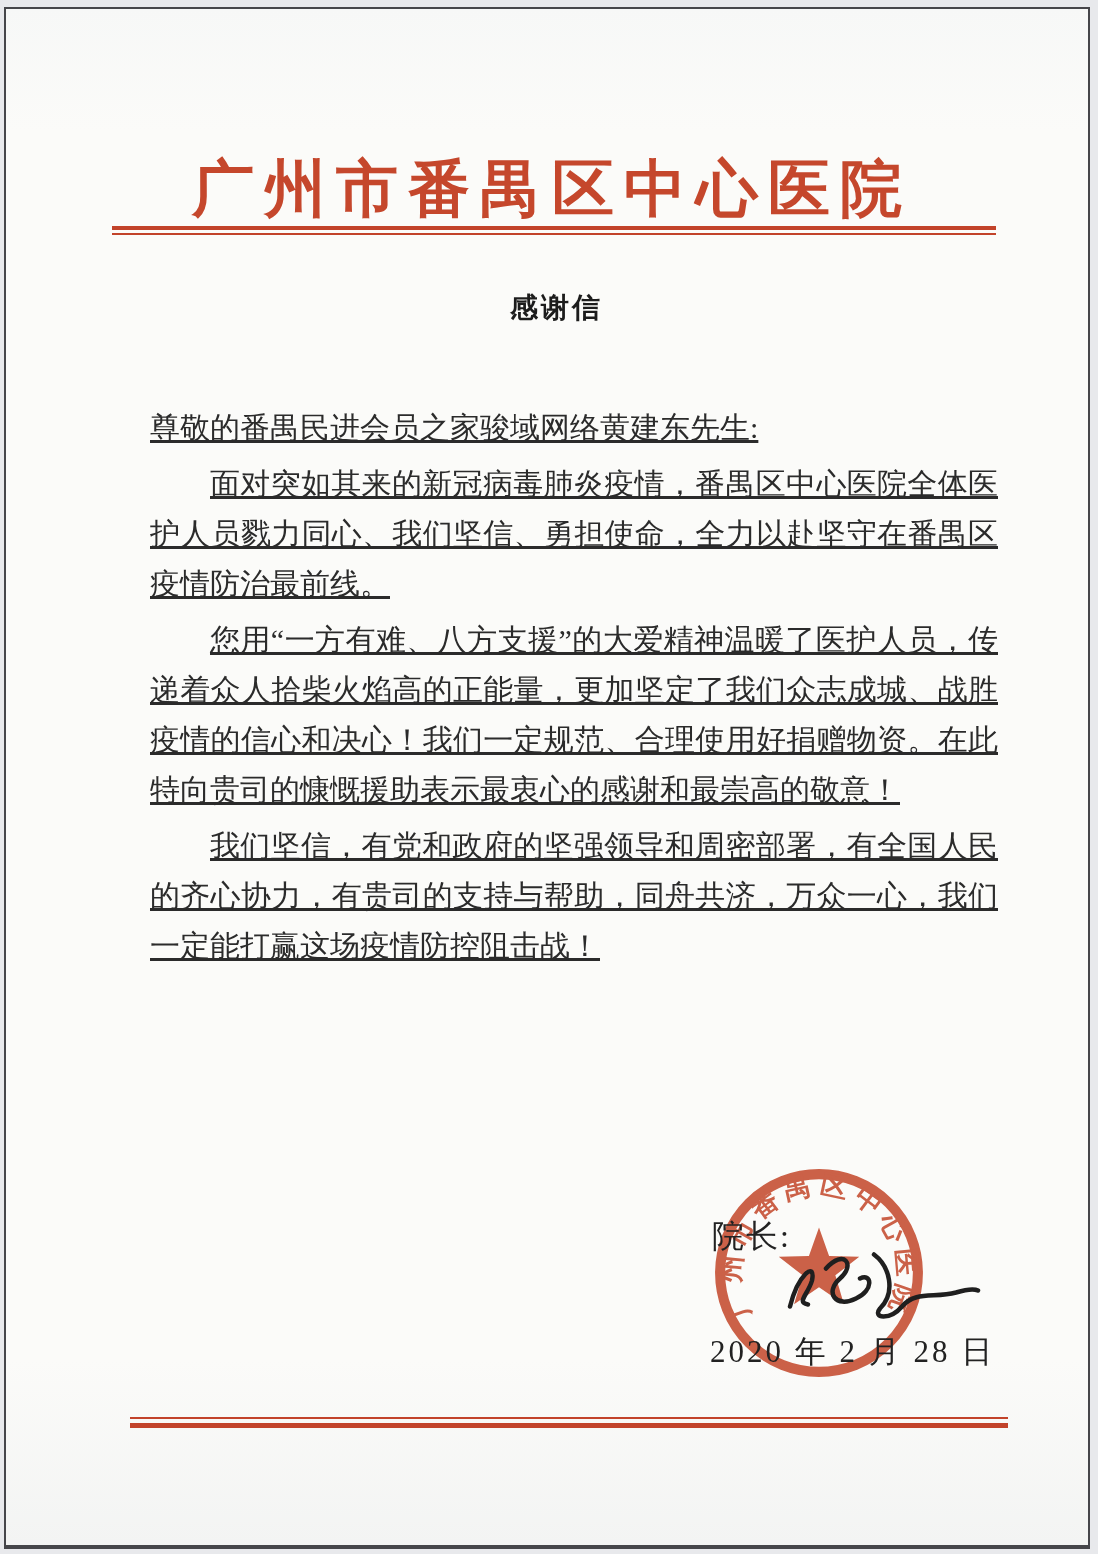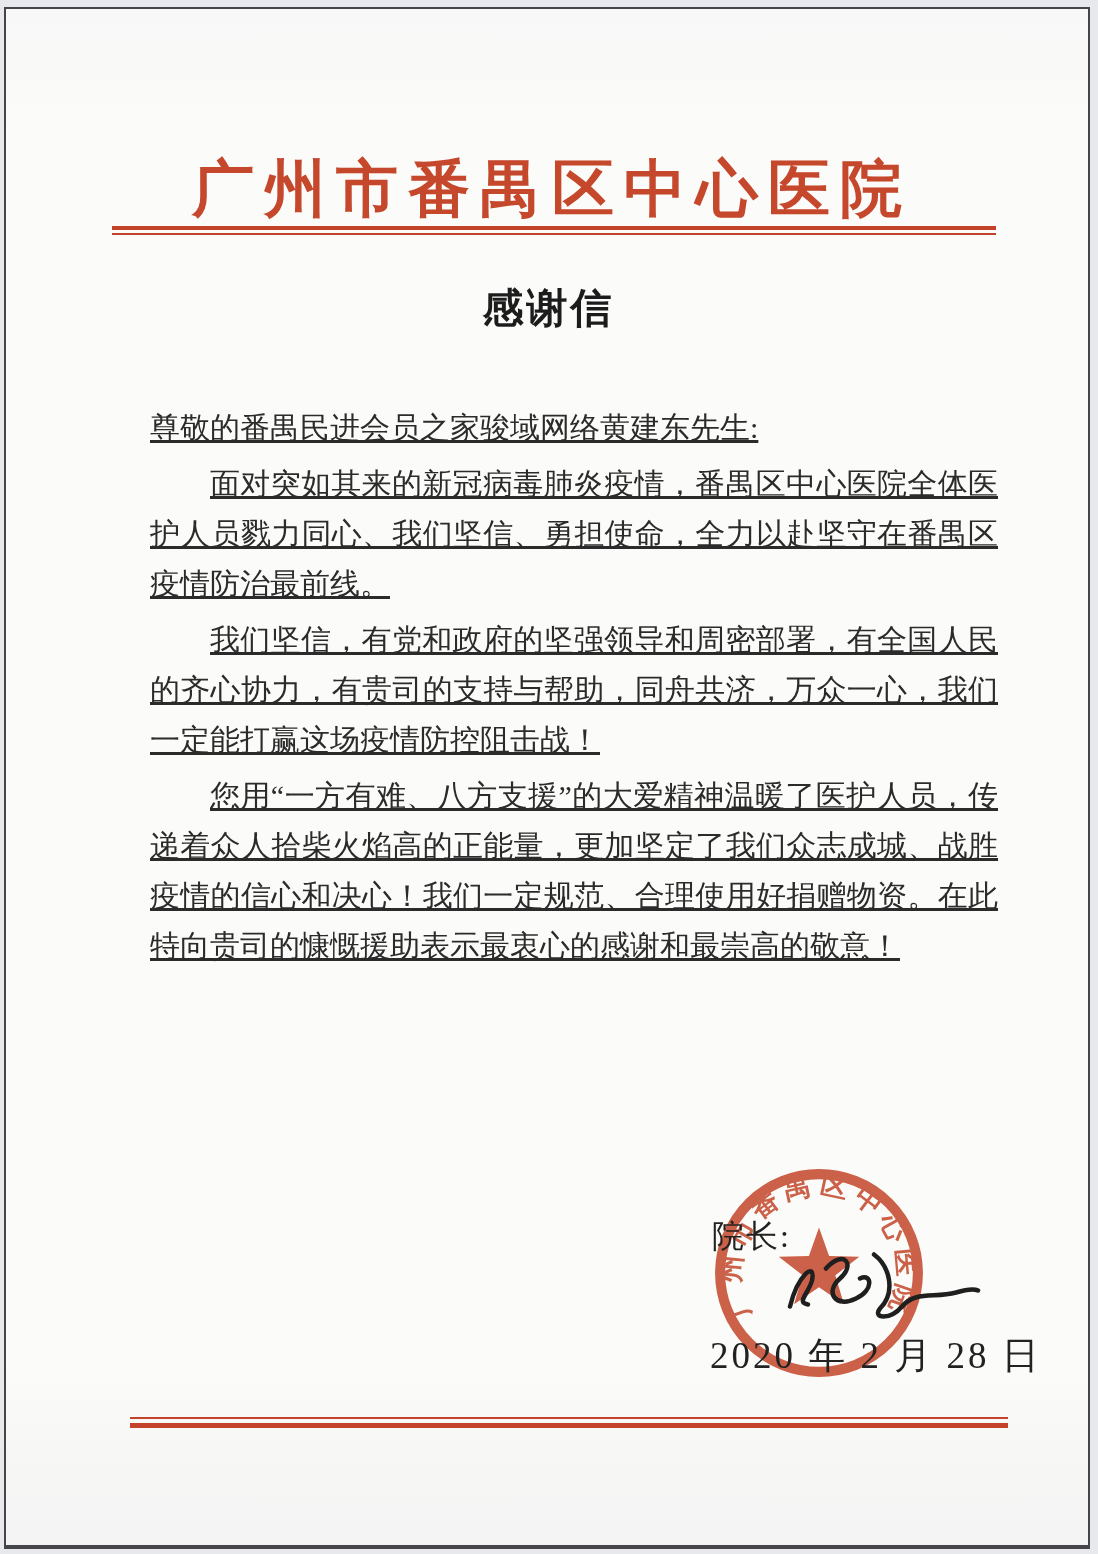--- a/index.html
+++ b/index.html
@@ -19,43 +19,43 @@
     text-align:center;
     font-size:62px;font-weight:bold;
     color:#c5472c;
     letter-spacing:10px;text-indent:10px;
     white-space:nowrap;
   }
   .rule-top{position:absolute;left:106px;top:217px;width:884px;}
   .rule-top .r1{height:4px;background:#c2432a;}
   .rule-top .r2{height:2px;background:#c2432a;margin-top:3px;}
   .doc-title{
-    position:absolute;left:0;top:272px;width:100%;margin:0;
+    position:absolute;left:0;top:272px;width:100%;margin:8px;
     text-align:center;
-    font-size:41px;font-weight:bold;color:#1c1c1c;
+    font-size:28px;font-weight:bold;color:#1c1c1c;
     letter-spacing:3px;text-indent:3px;
   }
   .letter-body{
     position:absolute;left:144px;top:394px;width:848px;
     font-size:30px;line-height:50px;color:#2b2b2b;
     text-align:justify;
     text-decoration:underline;
   }
   .letter-body p{margin:0 0 6px 0;}
   .letter-body p.para{text-indent:2em;}
   .signer{
     position:absolute;left:706px;top:1206px;
     font-size:32px;color:#222;letter-spacing:2px;z-index:3;
   }
   .signature{
     position:absolute;left:772px;top:1224px;width:210px;height:108px;z-index:4;
   }
   .date{
     position:absolute;left:704px;top:1322px;
-    font-size:37px;color:#222;letter-spacing:3px;z-index:3;white-space:nowrap;
+    font-size:31px;color:#222;letter-spacing:3px;z-index:3;white-space:nowrap;
   }
   .seal{
     position:absolute;left:702px;top:1153px;width:222px;height:222px;
     z-index:2;opacity:.87;mix-blend-mode:multiply;
   }
   .seal text{
     font-family:"Liberation Serif","DejaVu Serif",serif;
     font-size:27px;font-weight:bold;letter-spacing:6px;
     fill:#c84a2d;
   }
@@ -73,22 +73,22 @@
   <div class="rule-top">
     <div class="r1"></div>
     <div class="r2"></div>
   </div>
 
   <h1 class="doc-title">感谢信</h1>
 
   <div class="letter-body">
     <p class="salutation">尊敬的番禺民进会员之家骏域网络黄建东先生:</p>
     <p class="para">面对突如其来的新冠病毒肺炎疫情，番禺区中心医院全体医护人员戮力同心、我们坚信、勇担使命，全力以赴坚守在番禺区疫情防治最前线。</p>
+    <p class="para">您用“一方有难、八方支援”的大爱精神温暖了医护人员，传递着众人拾柴火焰高的正能量，更加坚定了我们众志成城、战胜疫情的信心和决心！我们一定规范、合理使用好捐赠物资。在此特向贵司的慷慨援助表示最衷心的感谢和最崇高的敬意！</p>
     <p class="para">我们坚信，有党和政府的坚强领导和周密部署，有全国人民的齐心协力，有贵司的支持与帮助，同舟共济，万众一心，我们一定能打赢这场疫情防控阻击战！</p>
-    <p class="para">您用“一方有难、八方支援”的大爱精神温暖了医护人员，传递着众人拾柴火焰高的正能量，更加坚定了我们众志成城、战胜疫情的信心和决心！我们一定规范、合理使用好捐赠物资。在此特向贵司的慷慨援助表示最衷心的感谢和最崇高的敬意！</p>
   </div>
 
   <svg class="seal" viewBox="0 0 220 220">
     <circle cx="110" cy="110" r="98" fill="none" stroke="#c84a2d" stroke-width="10"></circle>
     <polygon fill="#c84a2d" points="110,65 120,93.2 149.9,94 126.2,112.3 134.7,141 110,124 85.3,141 93.8,112.3 70.1,94 100,93.2"></polygon>
     <path id="sealArc" fill="none" d="M 46.1 154.8 A 78 78 0 1 1 173.9 154.8"></path>
     <text>
       <textPath href="#sealArc" startOffset="50%" text-anchor="middle">广州市番禺区中心医院</textPath>
     </text>
   </svg>

